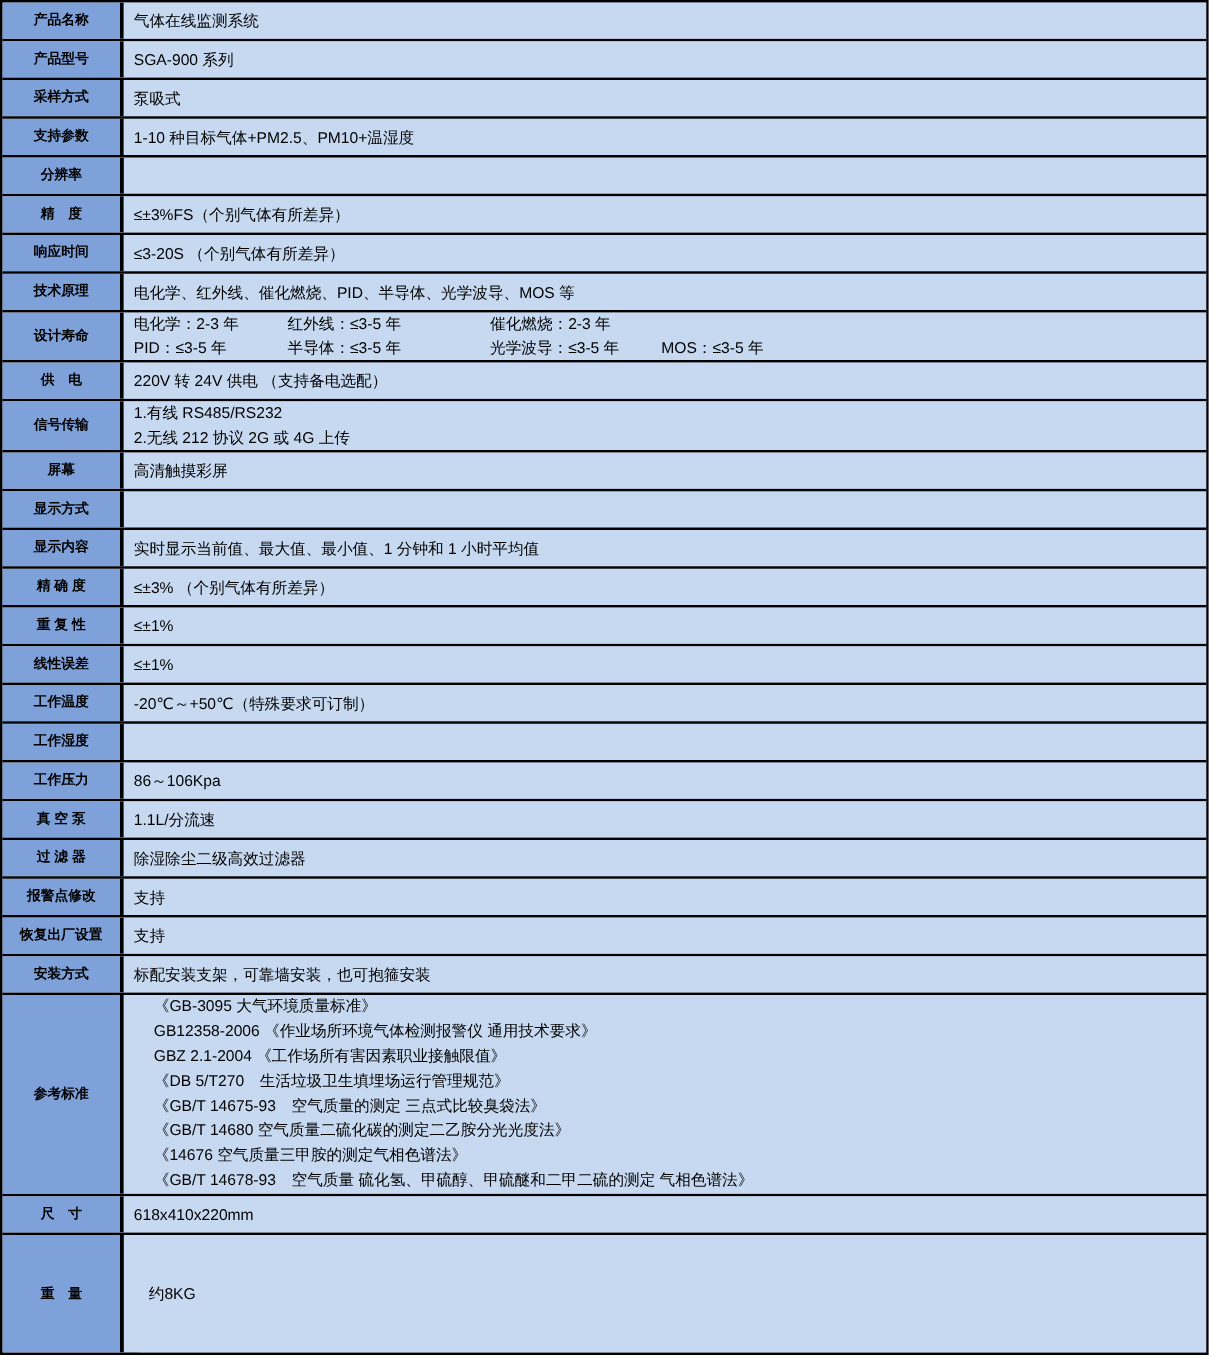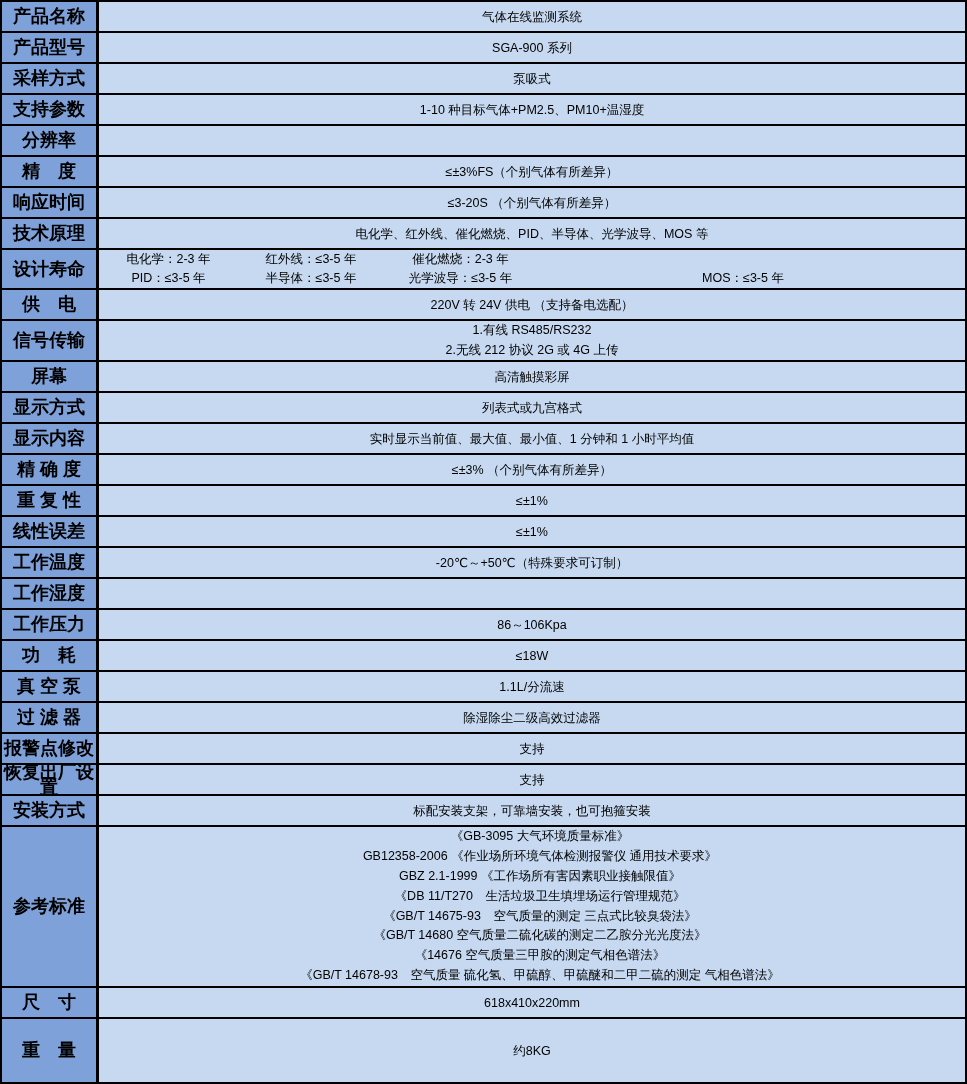--- a/index.html
+++ b/index.html
@@ -21,52 +21,52 @@
   .row {
     display: flex;
     box-sizing: border-box;
     border-bottom: 2px solid var(--border, #000);
     flex: 0 0 auto;
     overflow: hidden;
   }
   .row:last-child {
     border-bottom: none;
     flex: 1 1 auto;
+    gap: 12px;
   }
   .h31  { height: 31px; }
   .h40  { height: 40px; }
   .h41  { height: 41px; }
   .h161 { height: 161px; }
   .label-cell {
     flex: 0 0 97px;
     width: 97px;
     box-sizing: border-box;
     background: var(--label-bg, #7DA1D8);
     border-right: 3px solid var(--border, #000);
     display: flex;
     align-items: center;
     justify-content: center;
     text-align: center;
     font-weight: bold;
-    font-size: 18px;
+    font-size: 11px;
     line-height: 15px;
     white-space: pre-wrap;
     padding: 0 2px;
   }
   .value-cell {
     flex: 1 1 auto;
     box-sizing: border-box;
     background: var(--value-bg, #C6D9F1);
     display: flex;
     flex-direction: column;
     justify-content: center;
     padding: 0 8px;
     font-size: 12.5px;
     line-height: 16px;
-    text-align: center;
   }
   .line { line-height: 19.5px; white-space: nowrap; }
   .ref .line { line-height: 19.8px; margin-left: 16px; }
   .grid-line {
     display: grid;
     grid-template-columns: 123px 162px 137px 1fr;
     line-height: 19px;
     white-space: nowrap;
   }
 </style>
@@ -145,21 +145,20 @@
       </div>
   </div>
 
   <div class="row h31">
     <div class="label-cell">屏幕</div>
     <div class="value-cell">高清触摸彩屏</div>
   </div>
 
   <div class="row h31">
     <div class="label-cell">显示方式</div>
-    <div class="value-cell">列表式或九宫格式</div>
   </div>
 
   <div class="row h31">
     <div class="label-cell">显示内容</div>
     <div class="value-cell">实时显示当前值、最大值、最小值、1 分钟和 1 小时平均值</div>
   </div>
 
   <div class="row h31">
     <div class="label-cell">精 确 度</div>
     <div class="value-cell">≤±3% （个别气体有所差异）</div>
@@ -182,24 +181,20 @@
 
   <div class="row h31">
     <div class="label-cell">工作湿度</div>
   </div>
 
   <div class="row h31">
     <div class="label-cell">工作压力</div>
     <div class="value-cell">86～106Kpa</div>
   </div>
 
-  <div class="row h31">
-    <div class="label-cell">功　耗</div>
-    <div class="value-cell">≤18W</div>
-  </div>
 
   <div class="row h31">
     <div class="label-cell">真 空 泵</div>
     <div class="value-cell">1.1L/分流速</div>
   </div>
 
   <div class="row h31">
     <div class="label-cell">过 滤 器</div>
     <div class="value-cell">除湿除尘二级高效过滤器</div>
   </div>
@@ -217,22 +212,22 @@
   <div class="row h31">
     <div class="label-cell">安装方式</div>
     <div class="value-cell">标配安装支架，可靠墙安装，也可抱箍安装</div>
   </div>
 
   <div class="row h161">
     <div class="label-cell">参考标准</div>
     <div class="value-cell ref">
         <div class="line">《GB-3095 大气环境质量标准》</div>
         <div class="line">GB12358-2006 《作业场所环境气体检测报警仪 通用技术要求》</div>
-        <div class="line">GBZ 2.1-1999 《工作场所有害因素职业接触限值》</div>
-        <div class="line">《DB 11/T270　生活垃圾卫生填埋场运行管理规范》</div>
+        <div class="line">GBZ 2.1-2004 《工作场所有害因素职业接触限值》</div>
+        <div class="line">《DB 5/T270　生活垃圾卫生填埋场运行管理规范》</div>
         <div class="line">《GB/T 14675-93　空气质量的测定 三点式比较臭袋法》</div>
         <div class="line">《GB/T 14680 空气质量二硫化碳的测定二乙胺分光光度法》</div>
         <div class="line">《14676 空气质量三甲胺的测定气相色谱法》</div>
         <div class="line">《GB/T 14678-93　空气质量 硫化氢、甲硫醇、甲硫醚和二甲二硫的测定 气相色谱法》</div>
       </div>
   </div>
 
   <div class="row h31">
     <div class="label-cell">尺　寸</div>
     <div class="value-cell">618x410x220mm</div>

